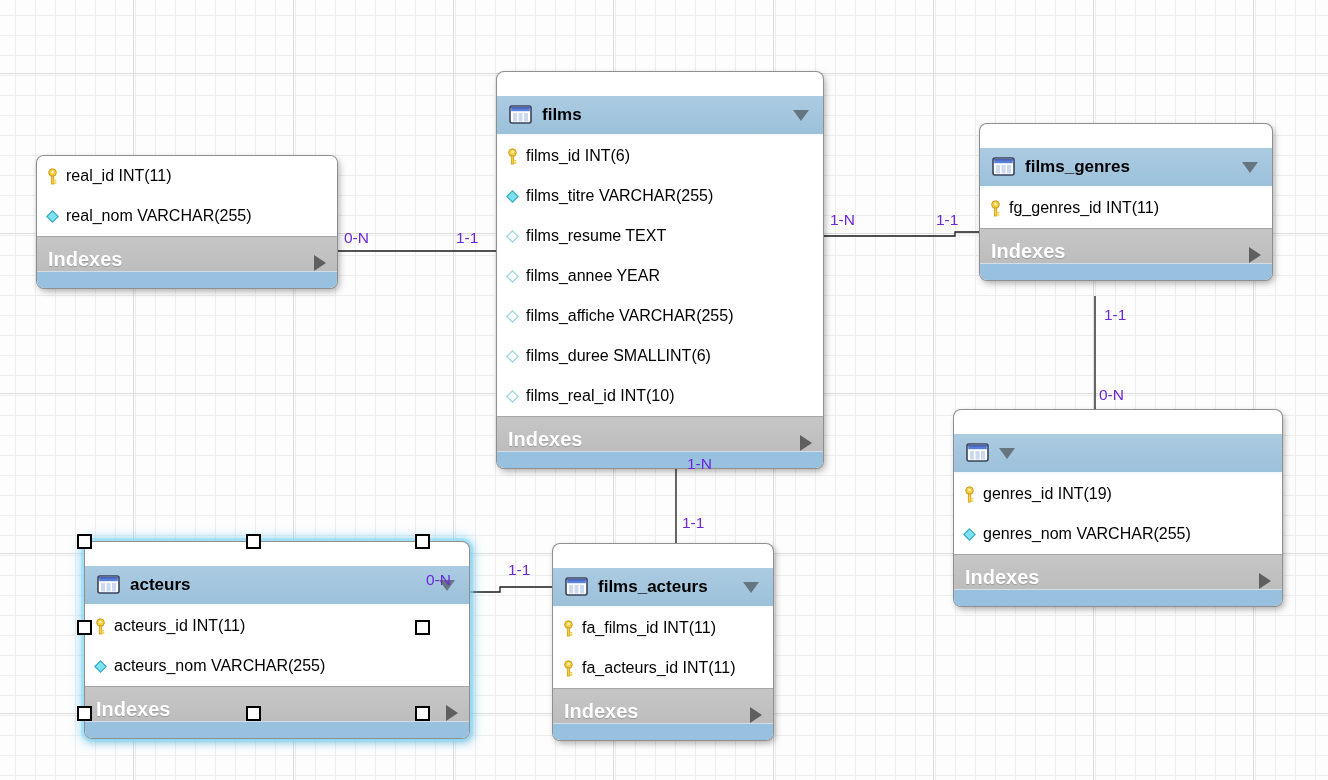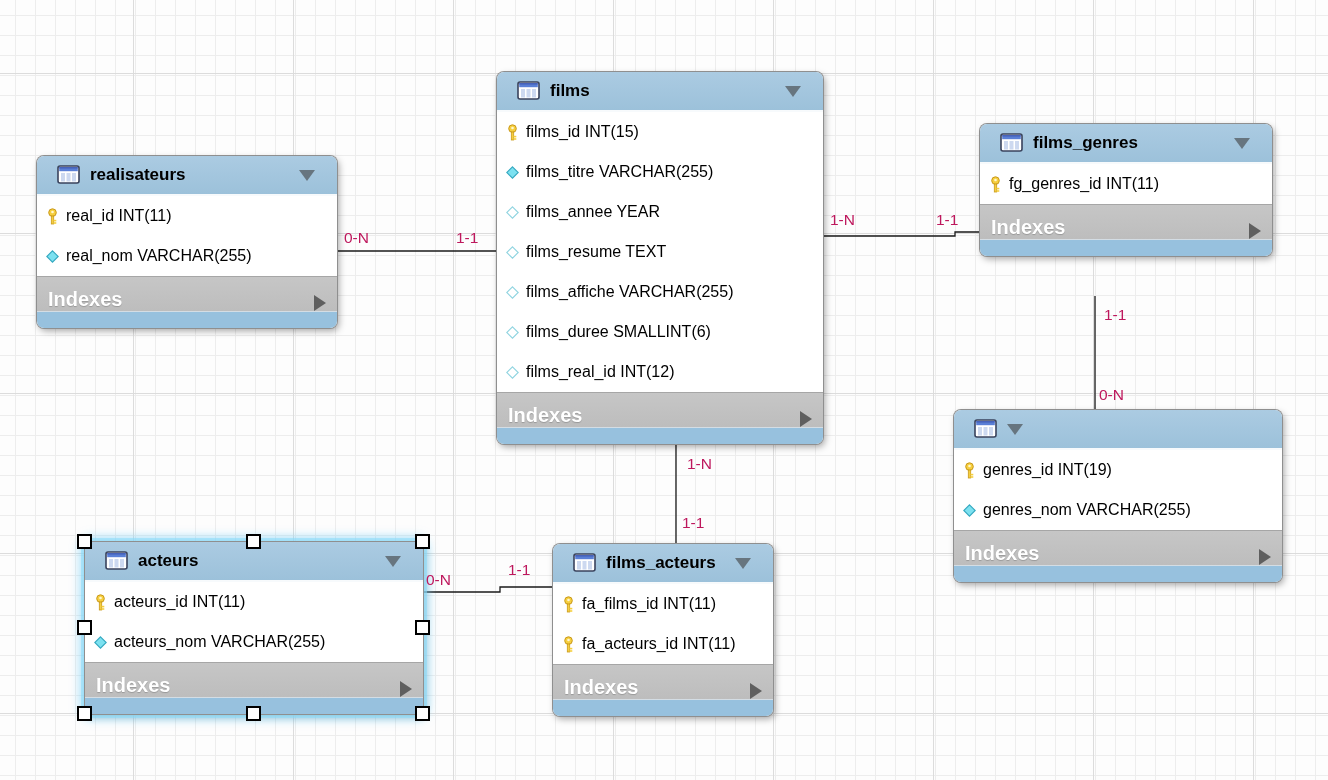--- a/index.html
+++ b/index.html
@@ -10,34 +10,35 @@
     background-image:
       linear-gradient(to right, #dcdcdc 1px, transparent 1px),
       linear-gradient(to bottom, #dcdcdc 1px, transparent 1px),
       linear-gradient(to right, #ededed 1px, transparent 1px),
       linear-gradient(to bottom, #ededed 1px, transparent 1px);
     background-size:160px 160px, 160px 160px, 20px 20px, 20px 20px;
     background-position:133px 0, 0 73px, 15px 0, 0 15px;
   }
   svg.rel-lines { position:absolute; left:0; top:0; z-index:1; }
   svg.rel-lines path { stroke:#1a1a1a; stroke-width:1.3; fill:none; }
-  .rel-label { position:absolute; z-index:5; font-size:15.5px; color:#be185d; }
+  .rel-label { position:absolute; z-index:5; font-size:15.5px; color:#6d28d9; }
 
   .table-card {
     position:absolute; z-index:2; background:#fff; border-radius:7px; overflow:hidden;
     box-shadow:0 0 0 1px #8f8f8f, 2px 3px 7px rgba(0,0,0,0.35);
   }
   .table-card.selected {
     box-shadow:0 0 0 1px #8f8f8f, 0 0 0 4px rgba(140,220,250,0.55),
                0 0 10px 6px rgba(120,210,250,0.55), 2px 3px 7px rgba(0,0,0,0.3);
   }
   .tc-header {
-    height:40px; display:flex; align-items:center; padding:0 20px; box-sizing:border-box;
+    height:40px; display:flex; align-items:center; padding:0 12px; box-sizing:border-box;
     background:linear-gradient(#abcbe2,#9cc1da);
     border-bottom:2px solid #f7fafc;
+    margin-top:24px;
   }
   .tc-icon { display:inline-flex; margin-right:9px; }
   .tc-title { font-weight:bold; font-size:17px; color:#000; flex:1; }
   .tri-down {
     width:0; height:0; border-left:8px solid transparent; border-right:8px solid transparent;
     border-top:11px solid #67757f; margin-right:2px;
   }
   .tc-row {
     height:40px; display:flex; align-items:center; padding:0 8px;
     font-size:16px; color:#000; background:#fff; white-space:nowrap;
@@ -76,34 +77,20 @@
 <span class="rel-label" style="left:830px;top:211px">1-N</span>
 <span class="rel-label" style="left:936px;top:211px">1-1</span>
 <span class="rel-label" style="left:1104px;top:306px">1-1</span>
 <span class="rel-label" style="left:1099px;top:386px">0-N</span>
 <span class="rel-label" style="left:687px;top:455px">1-N</span>
 <span class="rel-label" style="left:682px;top:514px">1-1</span>
 <span class="rel-label" style="left:426px;top:571px">0-N</span>
 <span class="rel-label" style="left:508px;top:561px">1-1</span>
 
 <div class="table-card" style="left:37px;top:156px;width:300px">
-  <div class="tc-header">
-    <span class="tc-icon">
-        <svg width="24" height="20" viewBox="0 0 24 20">
-          <rect x="1" y="1" width="21" height="17" rx="2" fill="#fff" stroke="#39425c" stroke-width="1.6"></rect>
-          <rect x="2.2" y="2.2" width="18.6" height="4" fill="#5a7fd6"></rect>
-          <rect x="2.2" y="2.2" width="18.6" height="1.2" fill="#3b55b0"></rect>
-          <rect x="4" y="8" width="4" height="8.5" fill="#cdd9f0"></rect>
-          <rect x="9.5" y="8" width="4" height="8.5" fill="#cdd9f0"></rect>
-          <rect x="15" y="8" width="4" height="8.5" fill="#cdd9f0"></rect>
-        </svg>
-      </span>
-    <span class="tc-title">realisateurs</span>
-    <span class="tri-down"></span>
-  </div>
   <div class="tc-row">
     <span class="col-icon">
         <svg width="13" height="17" viewBox="0 0 13 17">
           <circle cx="6.5" cy="4.6" r="3.8" fill="#f6cf3f" stroke="#c9991a"></circle>
           <circle cx="6.5" cy="4" r="1.3" fill="#fff7d0"></circle>
           <rect x="5.3" y="8" width="2.4" height="8" fill="#f6cf3f" stroke="#c9991a" stroke-width="0.8"></rect>
           <rect x="7.5" y="11.8" width="2.8" height="1.6" fill="#f6cf3f"></rect>
           <rect x="7.5" y="14.2" width="2.8" height="1.6" fill="#f6cf3f"></rect>
         </svg>
       </span>
@@ -142,69 +129,69 @@
   <div class="tc-row">
     <span class="col-icon">
         <svg width="13" height="17" viewBox="0 0 13 17">
           <circle cx="6.5" cy="4.6" r="3.8" fill="#f6cf3f" stroke="#c9991a"></circle>
           <circle cx="6.5" cy="4" r="1.3" fill="#fff7d0"></circle>
           <rect x="5.3" y="8" width="2.4" height="8" fill="#f6cf3f" stroke="#c9991a" stroke-width="0.8"></rect>
           <rect x="7.5" y="11.8" width="2.8" height="1.6" fill="#f6cf3f"></rect>
           <rect x="7.5" y="14.2" width="2.8" height="1.6" fill="#f6cf3f"></rect>
         </svg>
       </span>
-    <span>films_id INT(15)</span>
+    <span>films_id INT(6)</span>
   </div>
   <div class="tc-row">
     <span class="col-icon">
         <svg width="13" height="13" viewBox="0 0 13 13">
           <path d="M6.5 0.8 L12.2 6.5 L6.5 12.2 L0.8 6.5 Z" fill="#7ce1f0" stroke="#35a9c0" stroke-width="1.1"></path>
         </svg>
       </span>
     <span>films_titre VARCHAR(255)</span>
   </div>
   <div class="tc-row">
     <span class="col-icon">
         <svg width="13" height="13" viewBox="0 0 13 13">
           <path d="M6.5 0.8 L12.2 6.5 L6.5 12.2 L0.8 6.5 Z" fill="#ffffff" stroke="#8fd4e0" stroke-width="1.1"></path>
         </svg>
       </span>
+    <span>films_resume TEXT</span>
+  </div>
+  <div class="tc-row">
+    <span class="col-icon">
+        <svg width="13" height="13" viewBox="0 0 13 13">
+          <path d="M6.5 0.8 L12.2 6.5 L6.5 12.2 L0.8 6.5 Z" fill="#ffffff" stroke="#8fd4e0" stroke-width="1.1"></path>
+        </svg>
+      </span>
     <span>films_annee YEAR</span>
   </div>
   <div class="tc-row">
     <span class="col-icon">
         <svg width="13" height="13" viewBox="0 0 13 13">
           <path d="M6.5 0.8 L12.2 6.5 L6.5 12.2 L0.8 6.5 Z" fill="#ffffff" stroke="#8fd4e0" stroke-width="1.1"></path>
         </svg>
       </span>
-    <span>films_resume TEXT</span>
-  </div>
-  <div class="tc-row">
-    <span class="col-icon">
-        <svg width="13" height="13" viewBox="0 0 13 13">
-          <path d="M6.5 0.8 L12.2 6.5 L6.5 12.2 L0.8 6.5 Z" fill="#ffffff" stroke="#8fd4e0" stroke-width="1.1"></path>
-        </svg>
-      </span>
     <span>films_affiche VARCHAR(255)</span>
   </div>
   <div class="tc-row">
     <span class="col-icon">
         <svg width="13" height="13" viewBox="0 0 13 13">
           <path d="M6.5 0.8 L12.2 6.5 L6.5 12.2 L0.8 6.5 Z" fill="#ffffff" stroke="#8fd4e0" stroke-width="1.1"></path>
         </svg>
       </span>
     <span>films_duree SMALLINT(6)</span>
   </div>
   <div class="tc-row">
     <span class="col-icon">
         <svg width="13" height="13" viewBox="0 0 13 13">
           <path d="M6.5 0.8 L12.2 6.5 L6.5 12.2 L0.8 6.5 Z" fill="#ffffff" stroke="#8fd4e0" stroke-width="1.1"></path>
         </svg>
       </span>
-    <span>films_real_id INT(12)</span>
+    <span>films_real_id INT(10)</span>
   </div>
   <div class="tc-indexes">
     <span>Indexes</span>
     <span class="idx-arrow"></span>
   </div>
   <div class="tc-footer"></div>
 </div>
 
 <div class="table-card" style="left:980px;top:124px;width:292px">
   <div class="tc-header">
@@ -274,21 +261,21 @@
       </span>
     <span>genres_nom VARCHAR(255)</span>
   </div>
   <div class="tc-indexes">
     <span>Indexes</span>
     <span class="idx-arrow"></span>
   </div>
   <div class="tc-footer"></div>
 </div>
 
-<div class="table-card selected" style="left:85px;top:542px;width:338px">
+<div class="table-card selected" style="left:85px;top:542px;width:384px">
   <div class="tc-header">
     <span class="tc-icon">
         <svg width="24" height="20" viewBox="0 0 24 20">
           <rect x="1" y="1" width="21" height="17" rx="2" fill="#fff" stroke="#39425c" stroke-width="1.6"></rect>
           <rect x="2.2" y="2.2" width="18.6" height="4" fill="#5a7fd6"></rect>
           <rect x="2.2" y="2.2" width="18.6" height="1.2" fill="#3b55b0"></rect>
           <rect x="4" y="8" width="4" height="8.5" fill="#cdd9f0"></rect>
           <rect x="9.5" y="8" width="4" height="8.5" fill="#cdd9f0"></rect>
           <rect x="15" y="8" width="4" height="8.5" fill="#cdd9f0"></rect>
         </svg>

